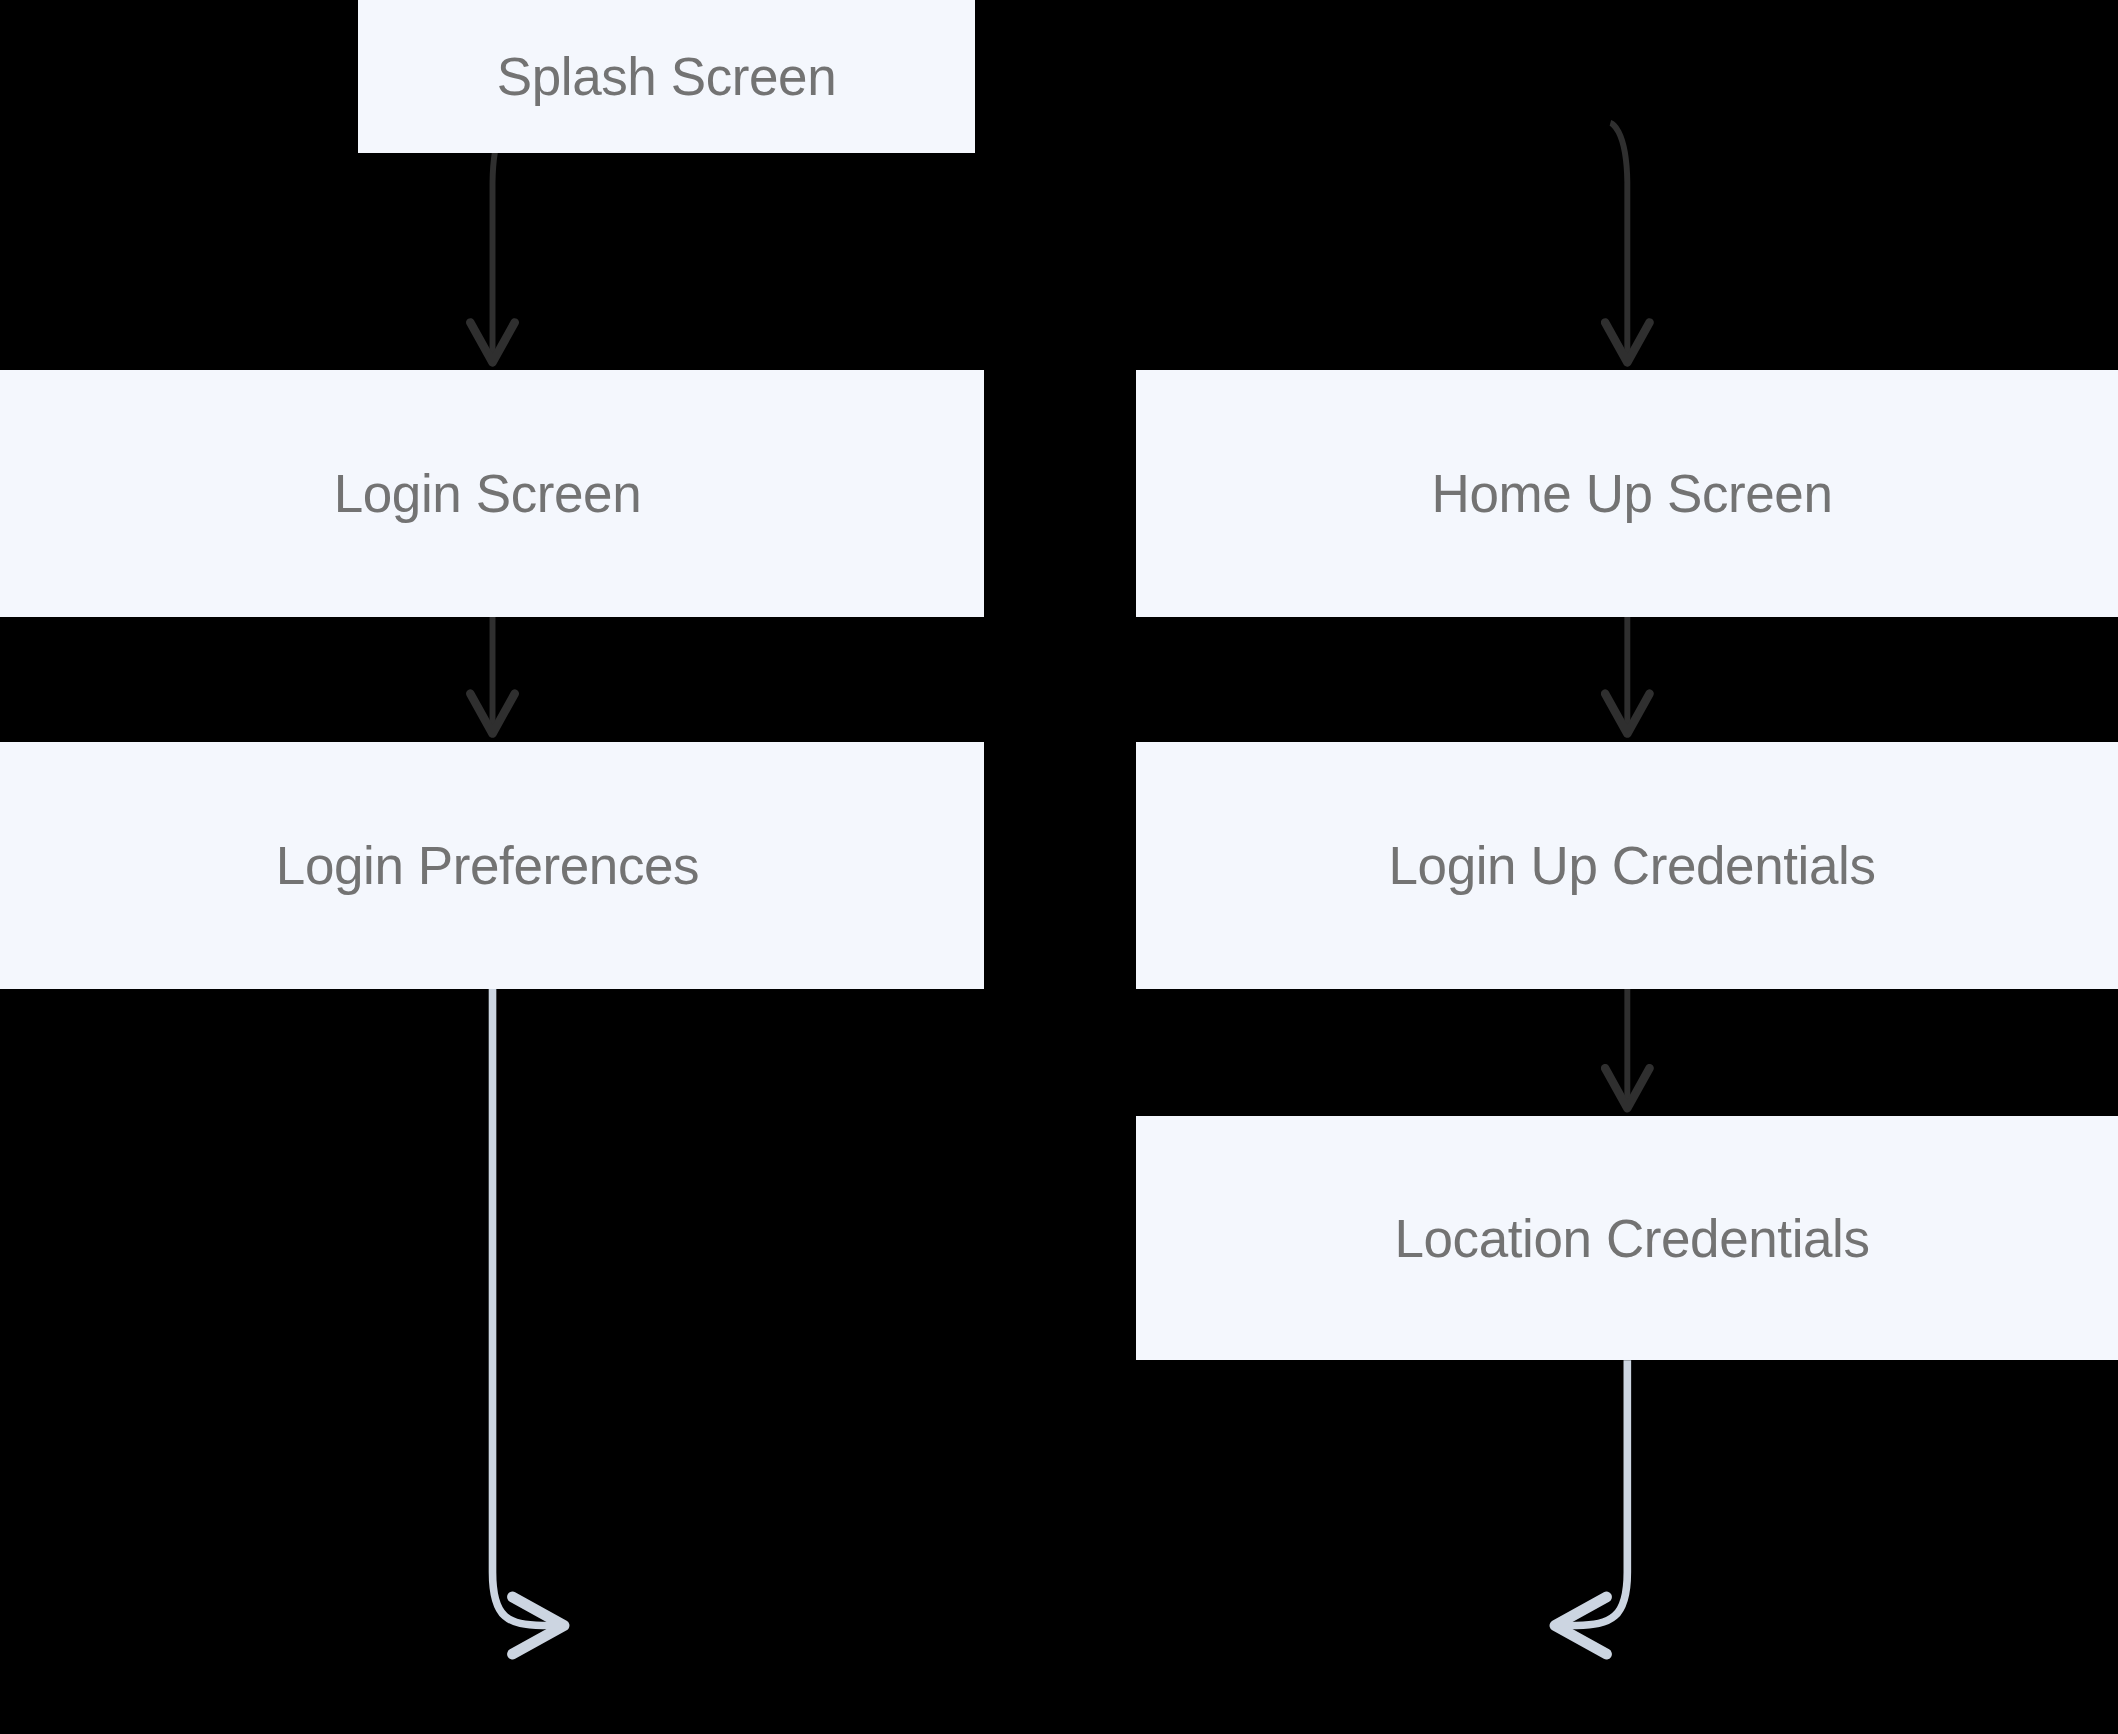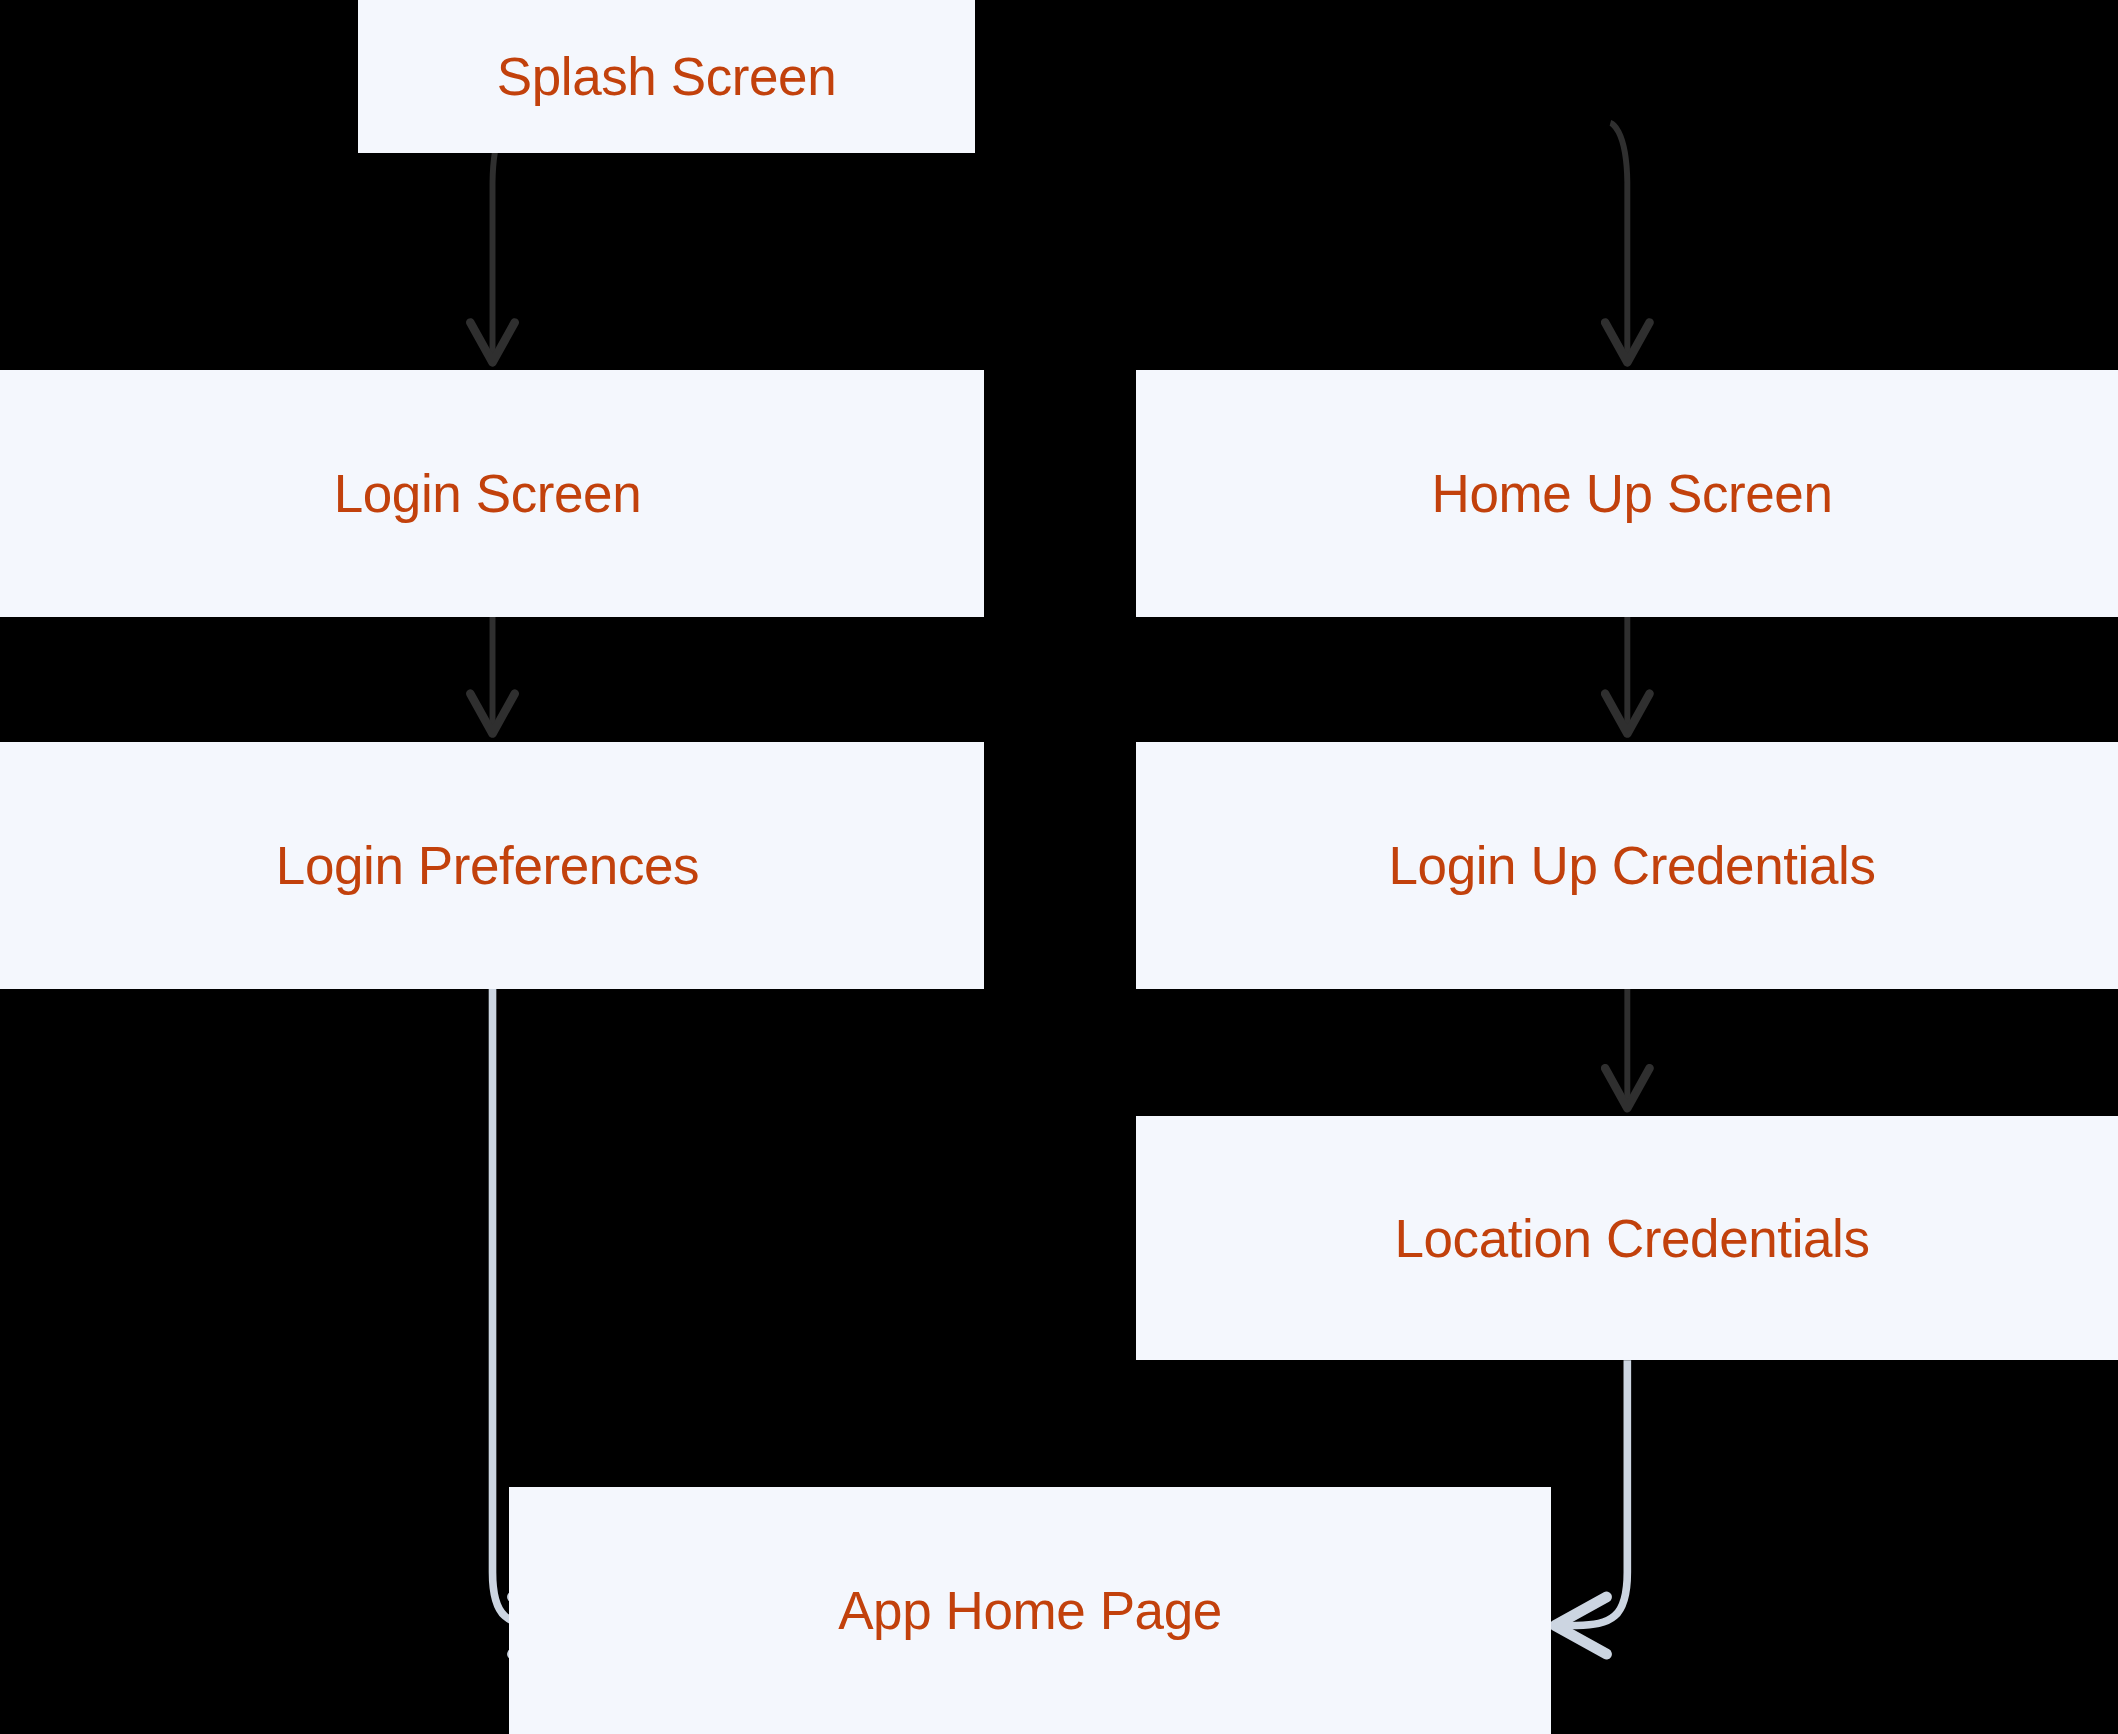--- a/index.html
+++ b/index.html
@@ -29,21 +29,21 @@
     display: flex;
     align-items: center;
     justify-content: center;
     box-sizing: border-box;
     z-index: 2;
   }
   .node-label {
     font-family: "Liberation Sans", sans-serif;
     font-size: 53px;
     font-weight: 500;
-    color: #c2410c;
+    color: #737373;
     letter-spacing: -0.4px;
     white-space: nowrap;
     text-align: center;
   }
   
   #node-splash            { left: 358px;  top: 0px;    width: 617px;  height: 153px; }
   #node-login-screen      { left: -8.5px;  top: 370px;  width: 992px; height: 247px; }
   #node-signup-screen     { left: 1136px; top: 370px;  width: 992px; height: 247px; }
   #node-login-cred        { left: -8.5px;  top: 742px;  width: 992px; height: 247px; }
   #node-signup-cred       { left: 1136px; top: 742px;  width: 992px; height: 247px; }
@@ -97,18 +97,15 @@
   </div>
 
   <div class="node" id="node-signup-cred">
     <span class="node-label">Login Up Credentials</span>
   </div>
 
   <div class="node" id="node-location-pref">
     <span class="node-label">Location Credentials</span>
   </div>
 
-  <div class="node" id="node-app-home">
-    <span class="node-label">App Home Page</span>
-  </div>
 
 </div>
 
 
 </body></html>

